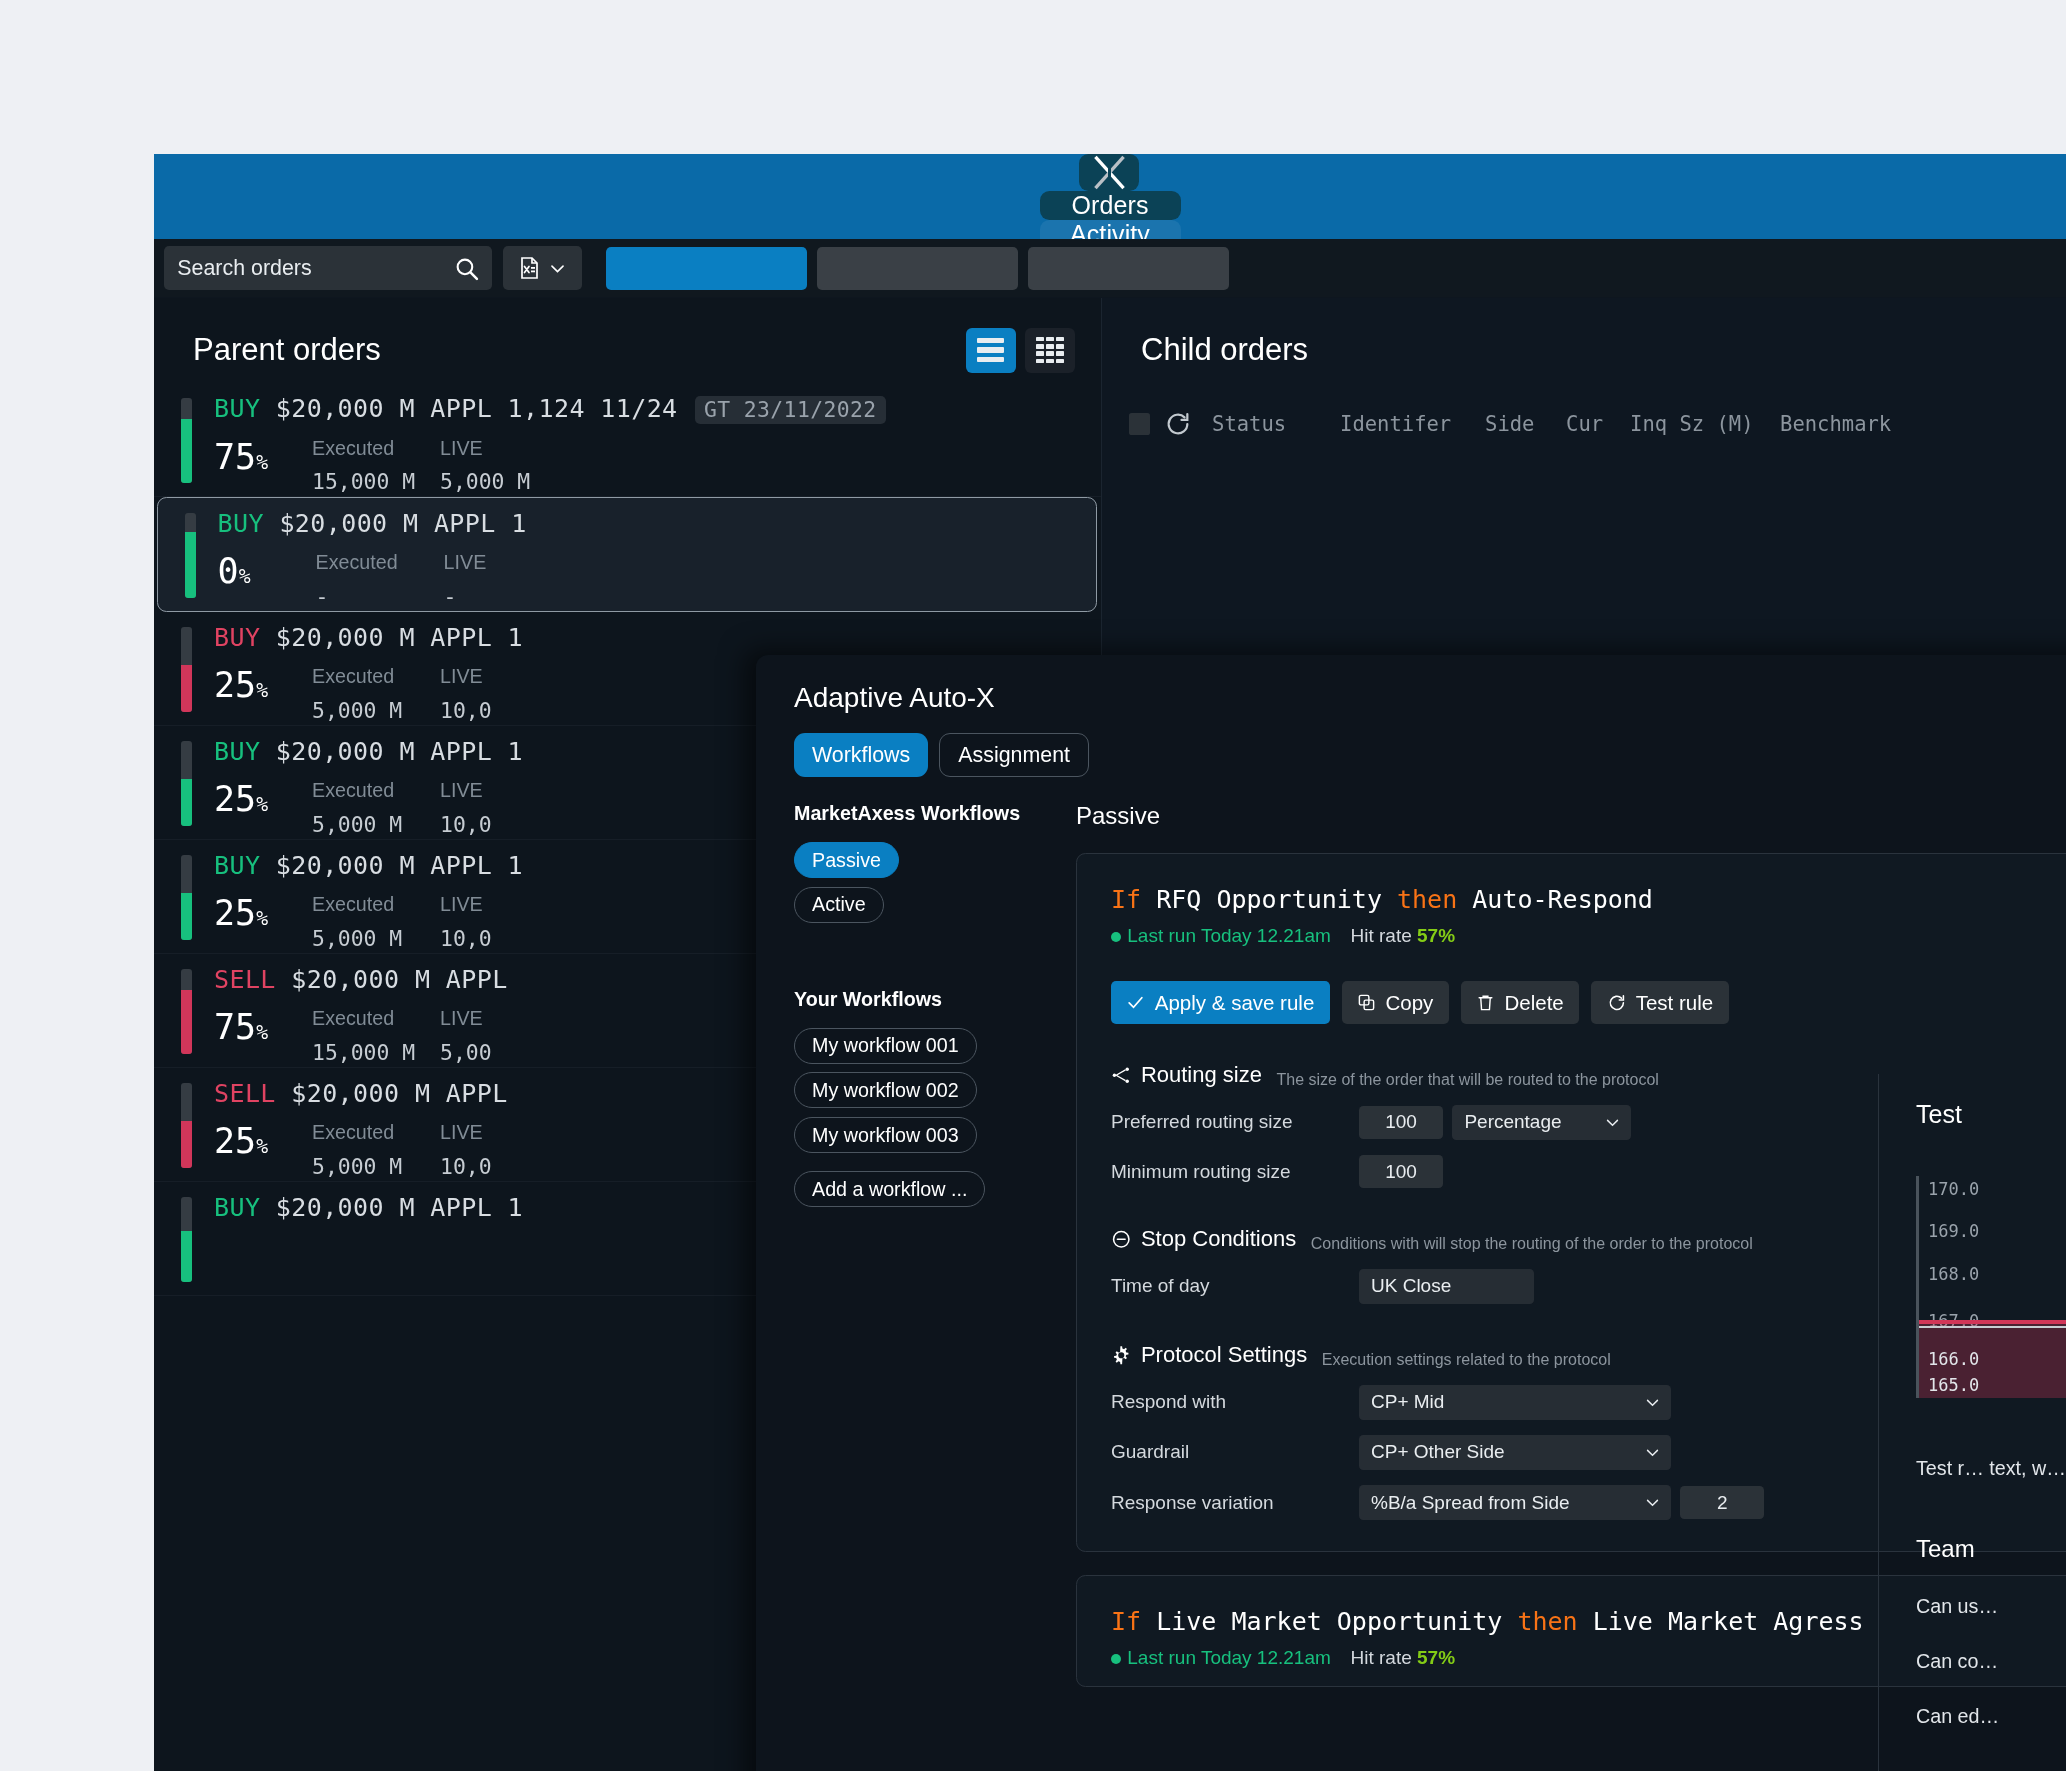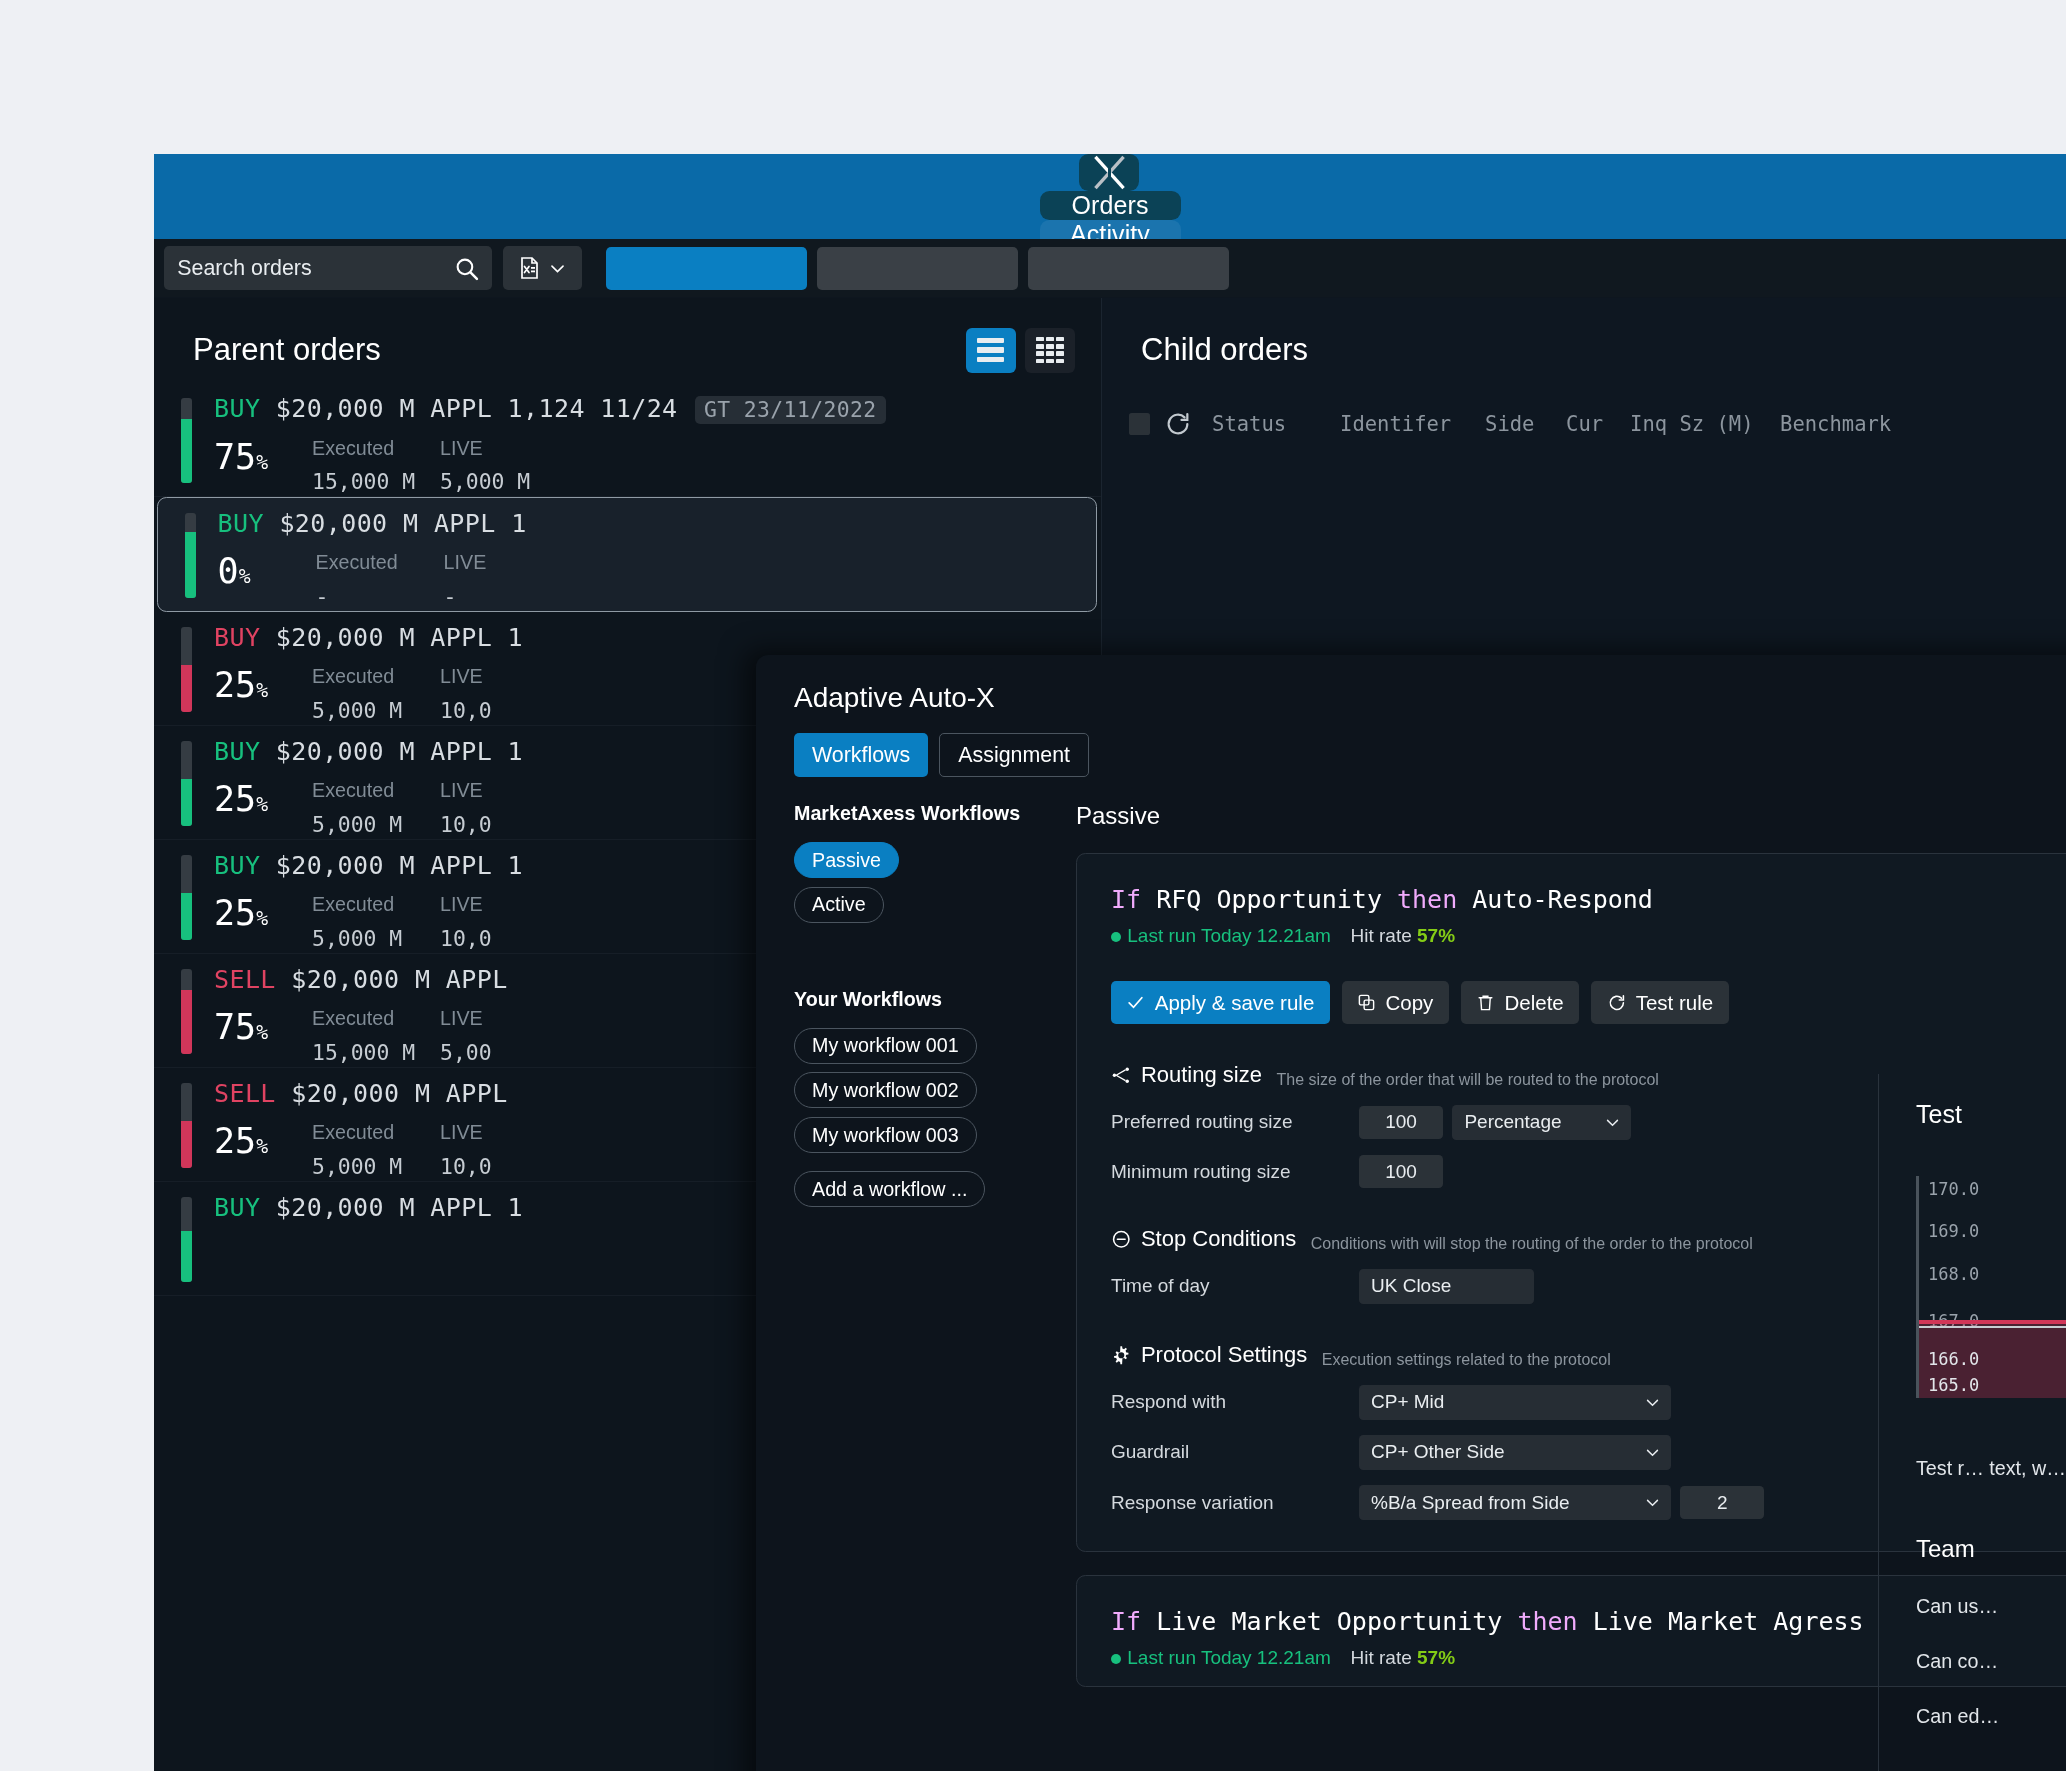--- a/index.html
+++ b/index.html
@@ -155,21 +155,21 @@
     width: 1464px; height: 1271px;
     background: #0d141c;
     border-top-left-radius: 12px;
     box-shadow: -10.3px -4.3px 26px rgba(0,0,0,.55);
     overflow: hidden;
   }
   .modal-head { padding: 26.5px 0 0 38px; }
   .modal-title { color: #ffffff; font-size: 28px; }
   .modal-tabs { display: flex; gap: 11px; margin-top: 19.7px; }
   .m-tab {
-    height: 44px; padding: 0 18px; border-radius: 5px;
+    height: 44px; padding: 0 18px; border-radius: 11px;
     display: flex; align-items: center; justify-content: center;
     font-size: 21.4px; color: #ffffff;
   }
   .m-tab.active { background: #0a7fc2; }
   .m-tab.ghost { background: transparent; border: 0.9px solid #4b555f; }
 
   .modal-body { display: flex; margin-top: 25px; height: 1136px; }
   .modal-side { width: 320px; padding-left: 38px; }
   .side-h { color: #ffffff; font-size: 19.7px; font-weight: bold; margin-bottom: 17px; }
   .side-h.second { margin-top: 56px; }
@@ -187,21 +187,21 @@
     border: 1.3px solid #2a333d; border-radius: 9.4px;
     background: #101922;
     padding: 31px 0 31px 34px;
     margin-bottom: 23px;
     width: 1081px;
   }
   .rule-head {
     font-family: "DejaVu Sans Mono", monospace;
     font-size: 25px; color: #ffffff; white-space: nowrap;
   }
-  .rule-head .kw { color: #f0abfc; }
+  .rule-head .kw { color: #f97316; }
   .rule-meta { display: flex; align-items: center; gap: 19.7px; margin-top: 11px; }
   .dot { width: 10.3px; height: 10.3px; border-radius: 50%; background: #17c07e; display: inline-block; margin-right: 6px; }
   .lastrun { color: #17c07e; font-size: 19px; }
   .hitrate { color: #d4d9de; font-size: 19px; }
   .hitrate b { color: #84cc16; }
 
   .btn-row { display: flex; gap: 12px; margin-top: 34px; }
   .btn {
     height: 43px; padding: 0 15.4px; border-radius: 5.1px;
     display: flex; align-items: center; gap: 9.4px;

